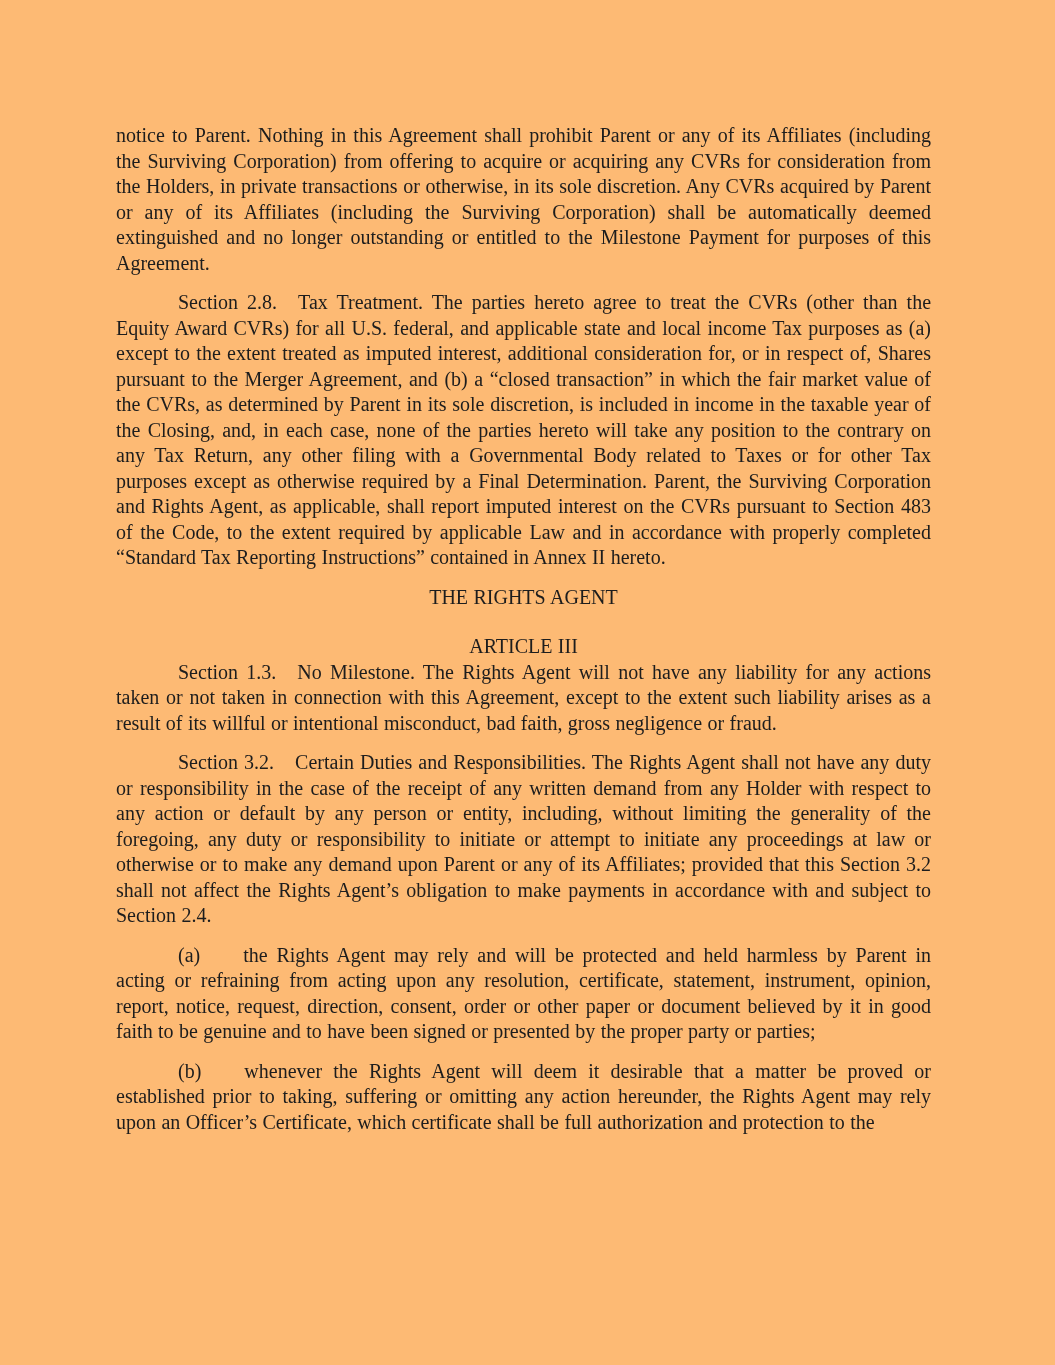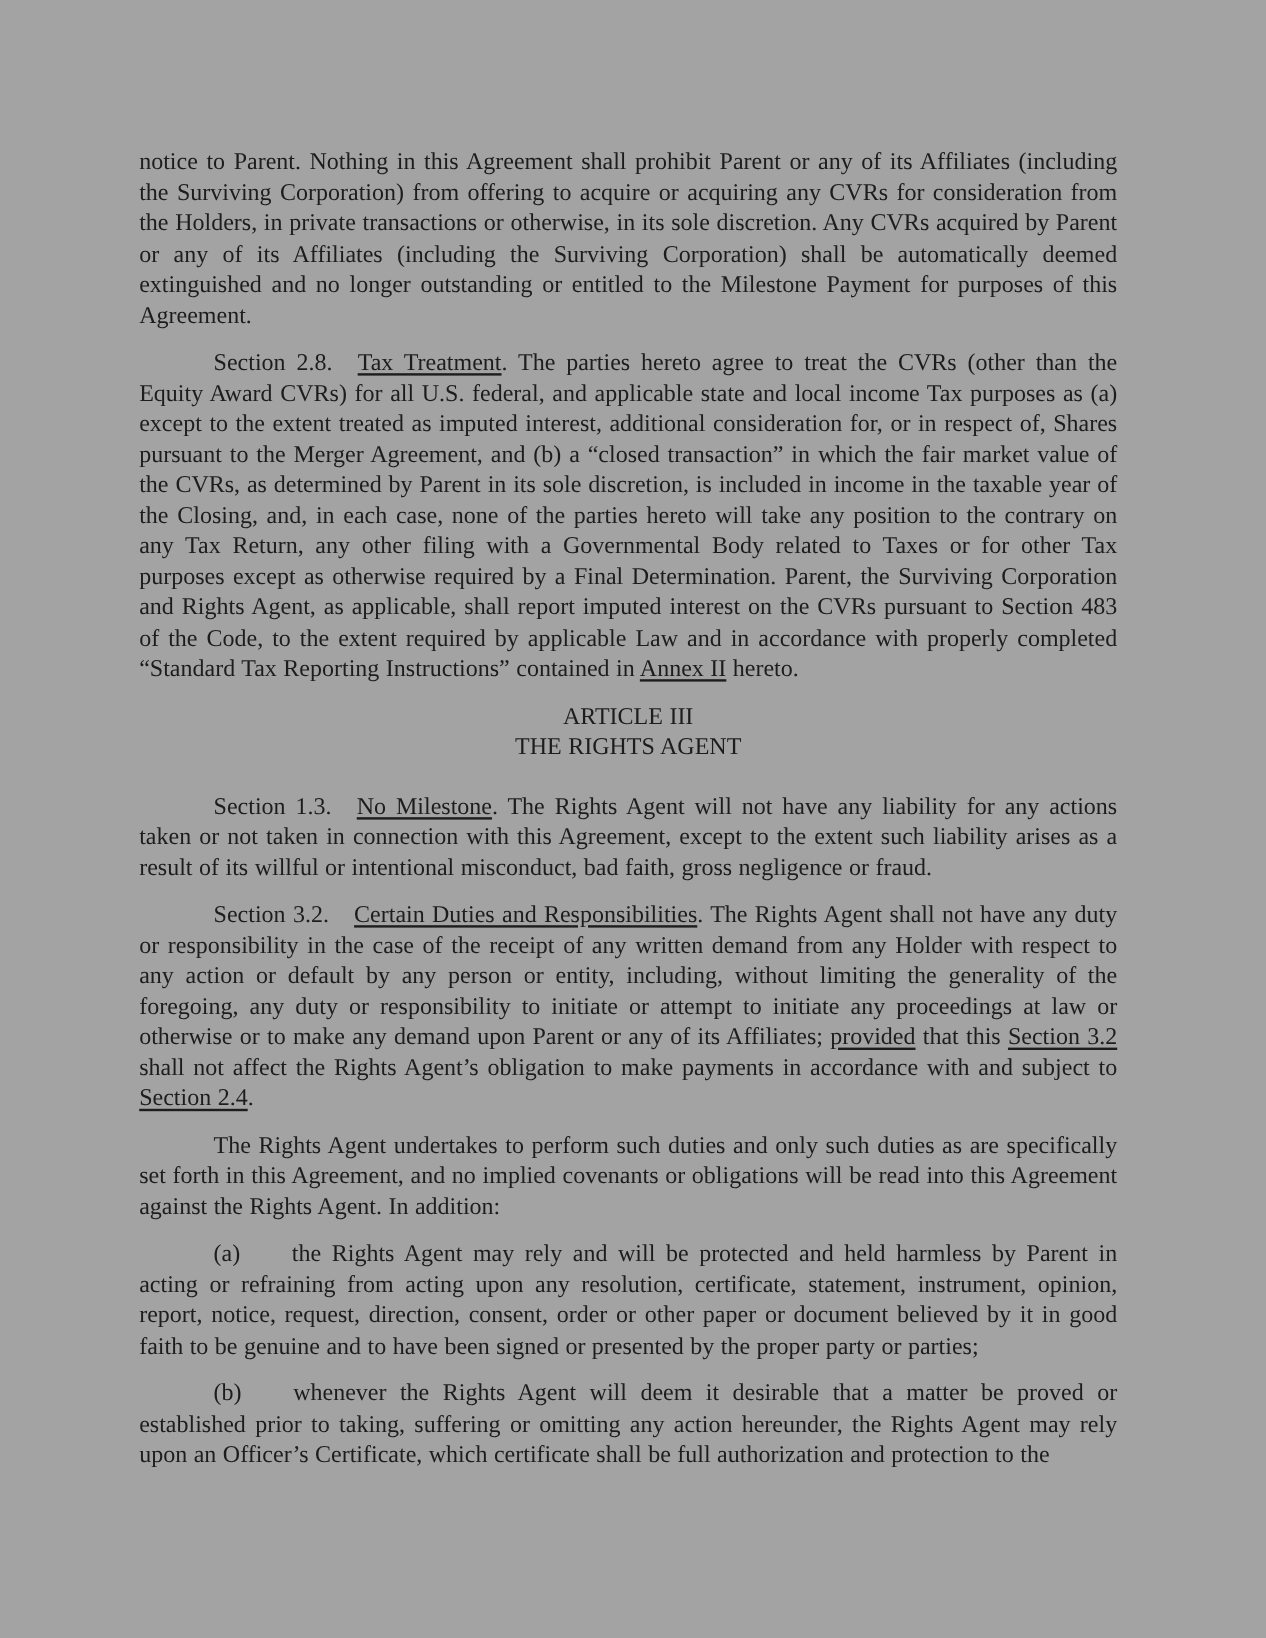--- a/index.html
+++ b/index.html
@@ -10,21 +10,21 @@
   body {
     width: 1055px;
     height: 1365px;
     font-family: "Liberation Serif", serif;
     color: #1d1d1d;
   }
   .page {
     position: relative;
     width: 1055px;
     height: 1365px;
-    background: #a3a3a3;
+    background: #fdba74;
     overflow: hidden;
   }
   .text-block {
     position: absolute;
     left: 116px;
     top: 123px;
     width: 815px;
   }
   p.para {
     margin: 0 0 14px 0;
@@ -42,21 +42,20 @@
   p.para.indent {
     text-indent: 62px;
   }
   p.para.tight {
     margin-bottom: 0;
   }
   p.para.space-after {
     margin-bottom: 24px;
   }
   .u {
-    text-decoration: underline;
     text-decoration-thickness: 1.5px;
     text-underline-offset: 3px;
     margin-top: 25px;
   }
   .tab {
     display: inline-block;
     height: 1px;
   }
   .tab.section { width: 21px; }
   .tab.list    { width: 43px; }
@@ -70,21 +69,20 @@
     line-height: 25.5px;
   }
 </style>
 </head>
 <body>
 
 <div class="page">
   <div class="text-block">
       <p class="para"><span>notice to Parent. Nothing in this Agreement shall prohibit Parent or any of its Affiliates (including the Surviving Corporation) from offering to acquire or acquiring any CVRs for consideration from the Holders, in private transactions or otherwise, in its sole discretion. Any CVRs acquired by Parent or any of its Affiliates (including the Surviving Corporation) shall be automatically deemed extinguished and no longer outstanding or entitled to the Milestone Payment for purposes of this Agreement.</span></p>
       <p class="para indent"><span>Section 2.8.</span><span class="tab section"></span><span class="u">Tax Treatment</span><span>. The parties hereto agree to treat the CVRs (other than the Equity Award CVRs) for all U.S. federal, and applicable state and local income Tax purposes as (a) except to the extent treated as imputed interest, additional consideration for, or in respect of, Shares pursuant to the Merger Agreement, and (b) a “closed transaction” in which the fair market value of the CVRs, as determined by Parent in its sole discretion, is included in income in the taxable year of the Closing, and, in each case, none of the parties hereto will take any position to the contrary on any Tax Return, any other filing with a Governmental Body related to Taxes or for other Tax purposes except as otherwise required by a Final Determination. Parent, the Surviving Corporation and Rights Agent, as applicable, shall report imputed interest on the CVRs pursuant to Section 483 of the Code, to the extent required by applicable Law and in accordance with properly completed “Standard Tax Reporting Instructions” contained in </span><span class="u">Annex II</span><span> hereto.</span></p>
+      <p class="para center space-after"><span>THE RIGHTS AGENT</span></p>
       <p class="para center tight"><span>ARTICLE III</span></p>
-      <p class="para center space-after"><span>THE RIGHTS AGENT</span></p>
       <p class="para indent"><span>Section 1.3.</span><span class="tab section"></span><span class="u">No Milestone</span><span>. The Rights Agent will not have any liability for any actions taken or not taken in connection with this Agreement, except to the extent such liability arises as a result of its willful or intentional misconduct, bad faith, gross negligence or fraud.</span></p>
       <p class="para indent"><span>Section 3.2.</span><span class="tab section"></span><span class="u">Certain Duties and Responsibilities</span><span>. The Rights Agent shall not have any duty or responsibility in the case of the receipt of any written demand from any Holder with respect to any action or default by any person or entity, including, without limiting the generality of the foregoing, any duty or responsibility to initiate or attempt to initiate any proceedings at law or otherwise or to make any demand upon Parent or any of its Affiliates; </span><span class="u">provided</span><span> that this </span><span class="u">Section 3.2</span><span> shall not affect the Rights Agent’s obligation to make payments in accordance with and subject to </span><span class="u">Section 2.4</span><span>.</span></p>
-      <p class="para indent"><span>The Rights Agent undertakes to perform such duties and only such duties as are specifically set forth in this Agreement, and no implied covenants or obligations will be read into this Agreement against the Rights Agent. In addition:</span></p>
       <p class="para indent"><span>(a)</span><span class="tab list"></span><span>the Rights Agent may rely and will be protected and held harmless by Parent in acting or refraining from acting upon any resolution, certificate, statement, instrument, opinion, report, notice, request, direction, consent, order or other paper or document believed by it in good faith to be genuine and to have been signed or presented by the proper party or parties;</span></p>
       <p class="para indent"><span>(b)</span><span class="tab list"></span><span>whenever the Rights Agent will deem it desirable that a matter be proved or established prior to taking, suffering or omitting any action hereunder, the Rights Agent may rely upon an Officer’s Certificate, which certificate shall be full authorization and protection to the</span></p>
     </div>
 </div>
 
 </body></html>

